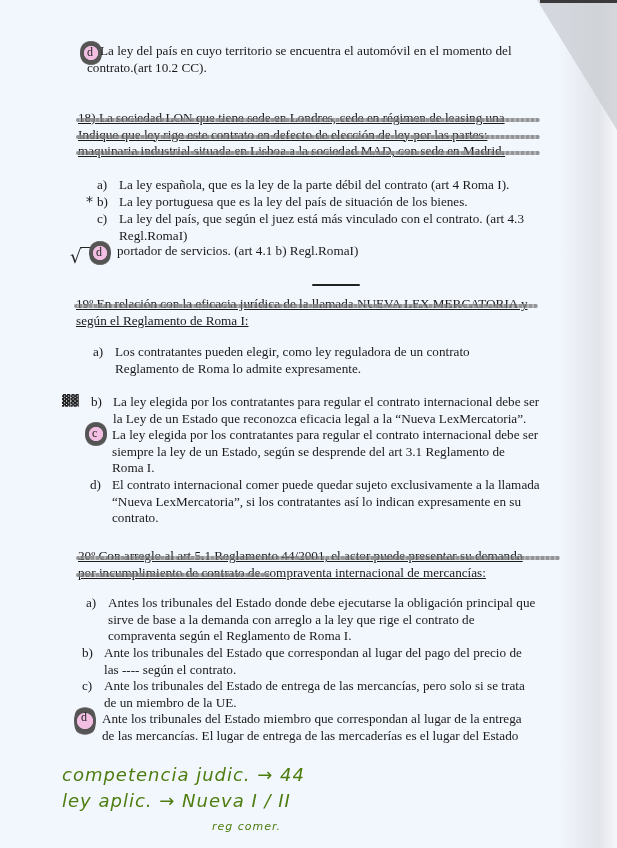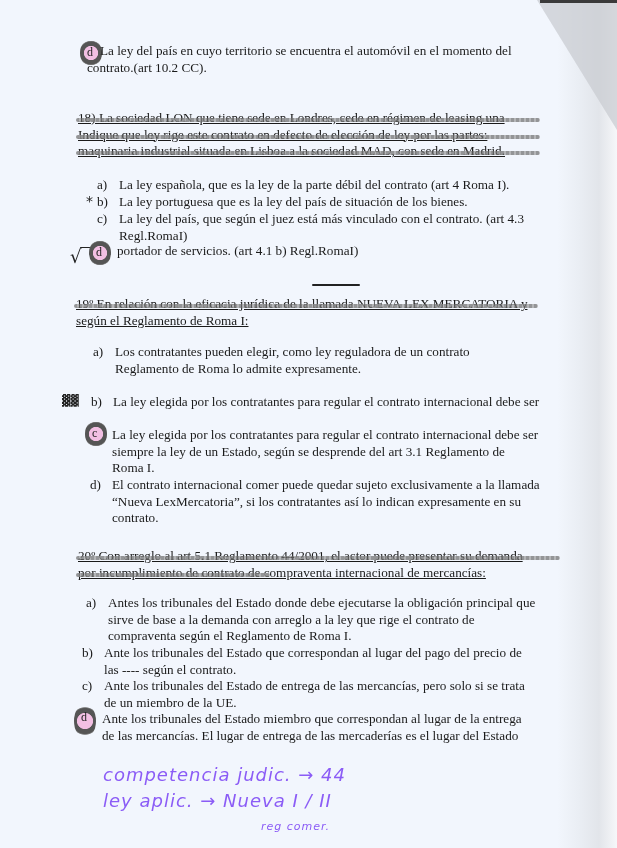--- a/index.html
+++ b/index.html
@@ -37,21 +37,21 @@
     }
     .opt { position: absolute; font-size: 13.2px; line-height: 16.5px; }
     .opt .lab { position: absolute; left: -22px; top: 0; }
     .marked {
       position: absolute; width: 22px; height: 28px; border-radius: 50%;
       background: radial-gradient(circle, #f2bfe3 0 38%, #555 42% 62%, #7a7a7a 66%, transparent 70%);
     }
     .marked span { position:absolute; left: 7px; top: 6px; font-size: 12px; color:#222; }
     .hand {
       position: absolute; font-family: "DejaVu Sans", sans-serif; font-style: italic;
-      color: #8b5cf6; font-size: 18px; letter-spacing: 1px; margin-left: 41px;
+      color: #4d7c0f; font-size: 18px; letter-spacing: 1px;
     }
     .hand-small { font-size: 11px; }
     .underline-hand { position:absolute; height:2px; background:#222; border-radius:2px; }
     .mark-sym { position: absolute; font-size: 14px; color:#222; font-family: "DejaVu Sans", sans-serif; }
   </style>
 </head>
 <body>
 
 <div class="page">
   <div class="fold"></div>
@@ -103,20 +103,21 @@
 
   <div class="opt" style="left:115px; top:344px;">
     <span class="lab">a)</span>
     <div class="line">Los contratantes pueden elegir, como ley reguladora de un contrato</div>
     <div class="line">Reglamento de Roma lo admite expresamente.</div>
   </div>
   <div class="mark-sym" style="left:62px; top:394px; font-size:11px;">▓▓</div>
   <div class="opt" style="left:113px; top:394px;">
     <span class="lab">b)</span>
     <div class="line">La ley elegida por los contratantes para regular el contrato internacional debe ser</div>
+    <div class="line">la Ley de un Estado que reconozca eficacia legal a la “Nueva LexMercatoria”.</div>
   </div>
   <div class="marked" style="left:85px; top:420px;">
       <span>c</span>
     </div>
   <div class="opt" style="left:112px; top:427px;">
     <div class="line">La ley elegida por los contratantes para regular el contrato internacional debe ser</div>
     <div class="line">siempre la ley de un Estado, según se desprende del art 3.1 Reglamento de</div>
     <div class="line">Roma I.</div>
   </div>
   <div class="opt" style="left:112px; top:477px;">
@@ -150,14 +151,14 @@
   <div class="marked" style="left:74px; top:704px; height:34px;">
       <span>d</span>
     </div>
   <div class="opt" style="left:102px; top:711px;">
     <div class="line">Ante los tribunales del Estado miembro que correspondan al lugar de la entrega</div>
     <div class="line">de las mercancías. El lugar de entrega de las mercaderías es el lugar del Estado</div>
   </div>
 
   <div class="hand" style="left:62px; top:764px;">competencia judic. → 44</div>
   <div class="hand" style="left:62px; top:790px;">ley aplic. → Nueva I / II</div>
-  <div class="hand hand-small" style="left:220px; top:820px;text-align:right;">reg comer.</div>
+  <div class="hand hand-small" style="left:212px; top:820px;text-align:right;">reg comer.</div>
 </div>
 
 </body></html>

